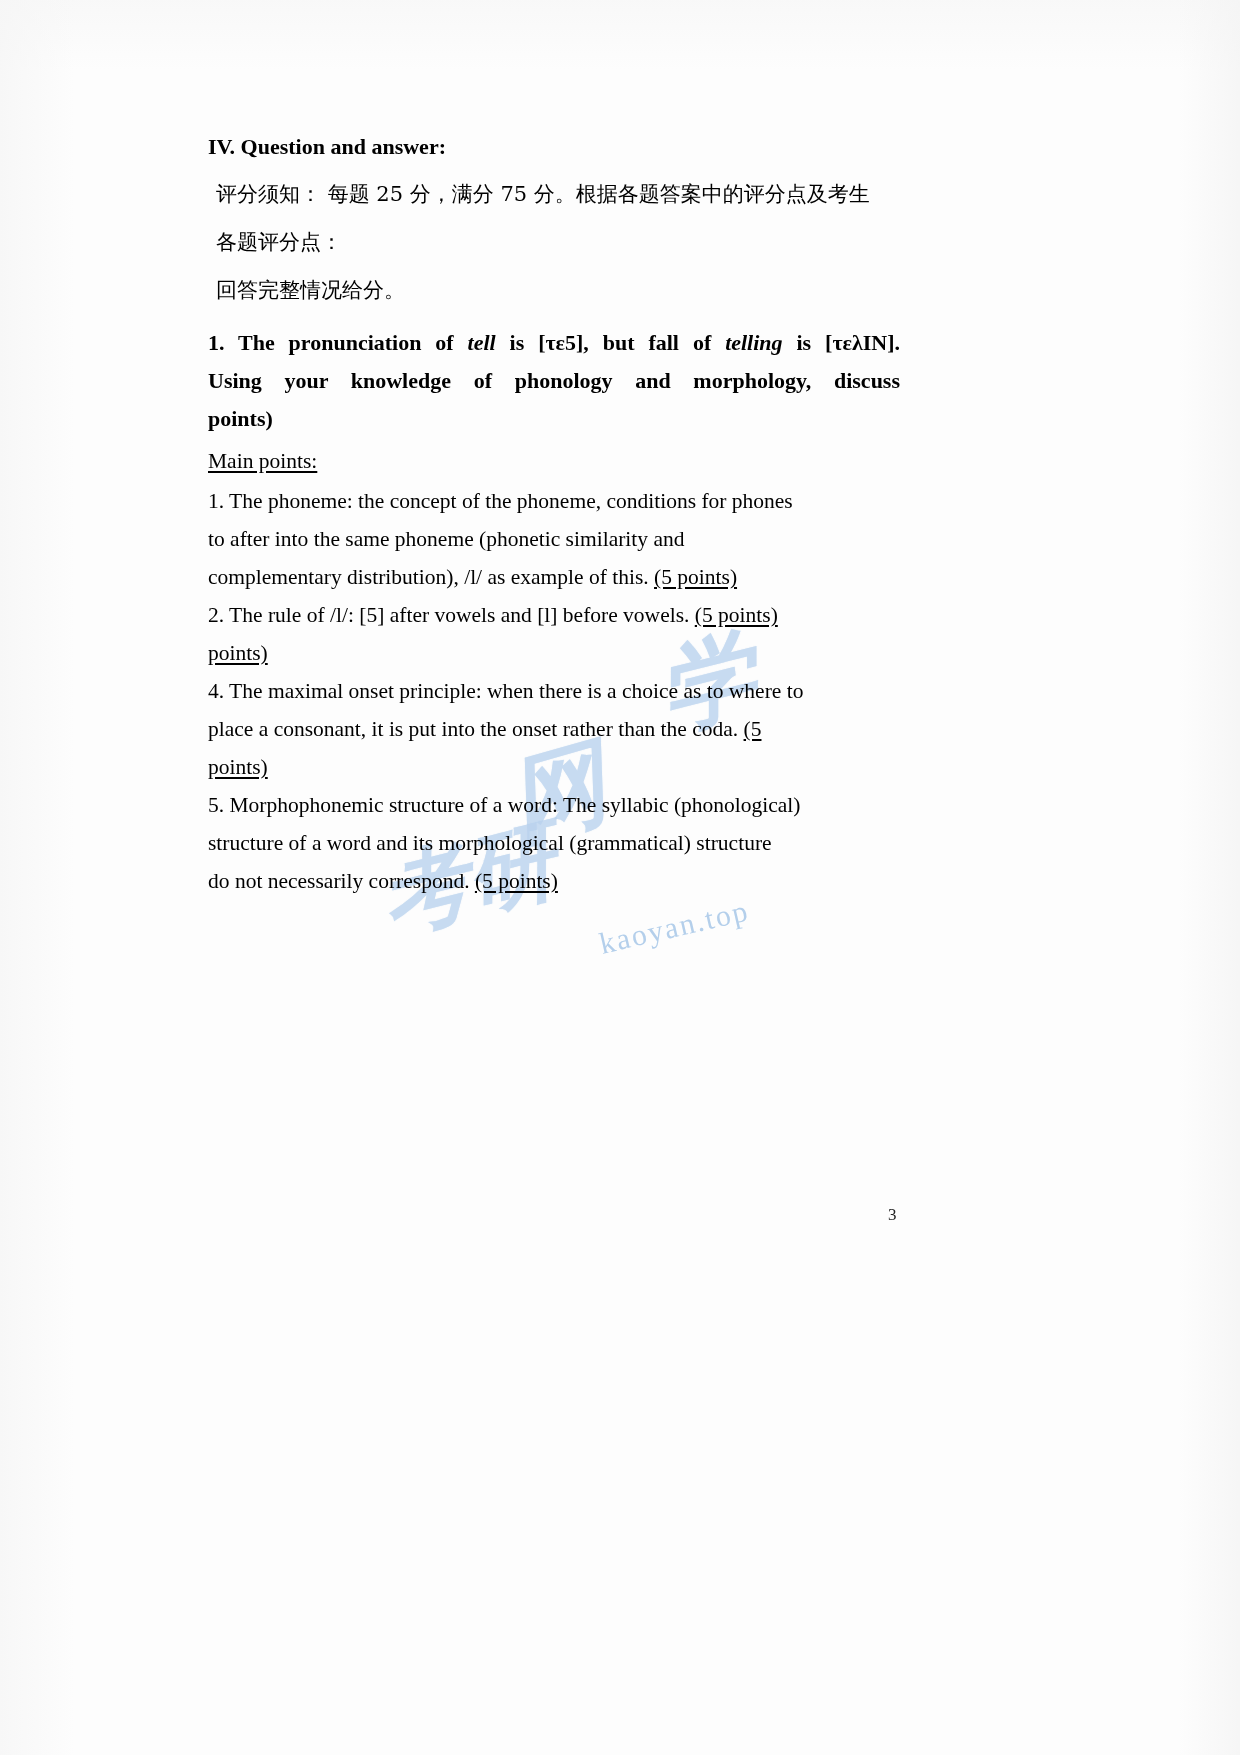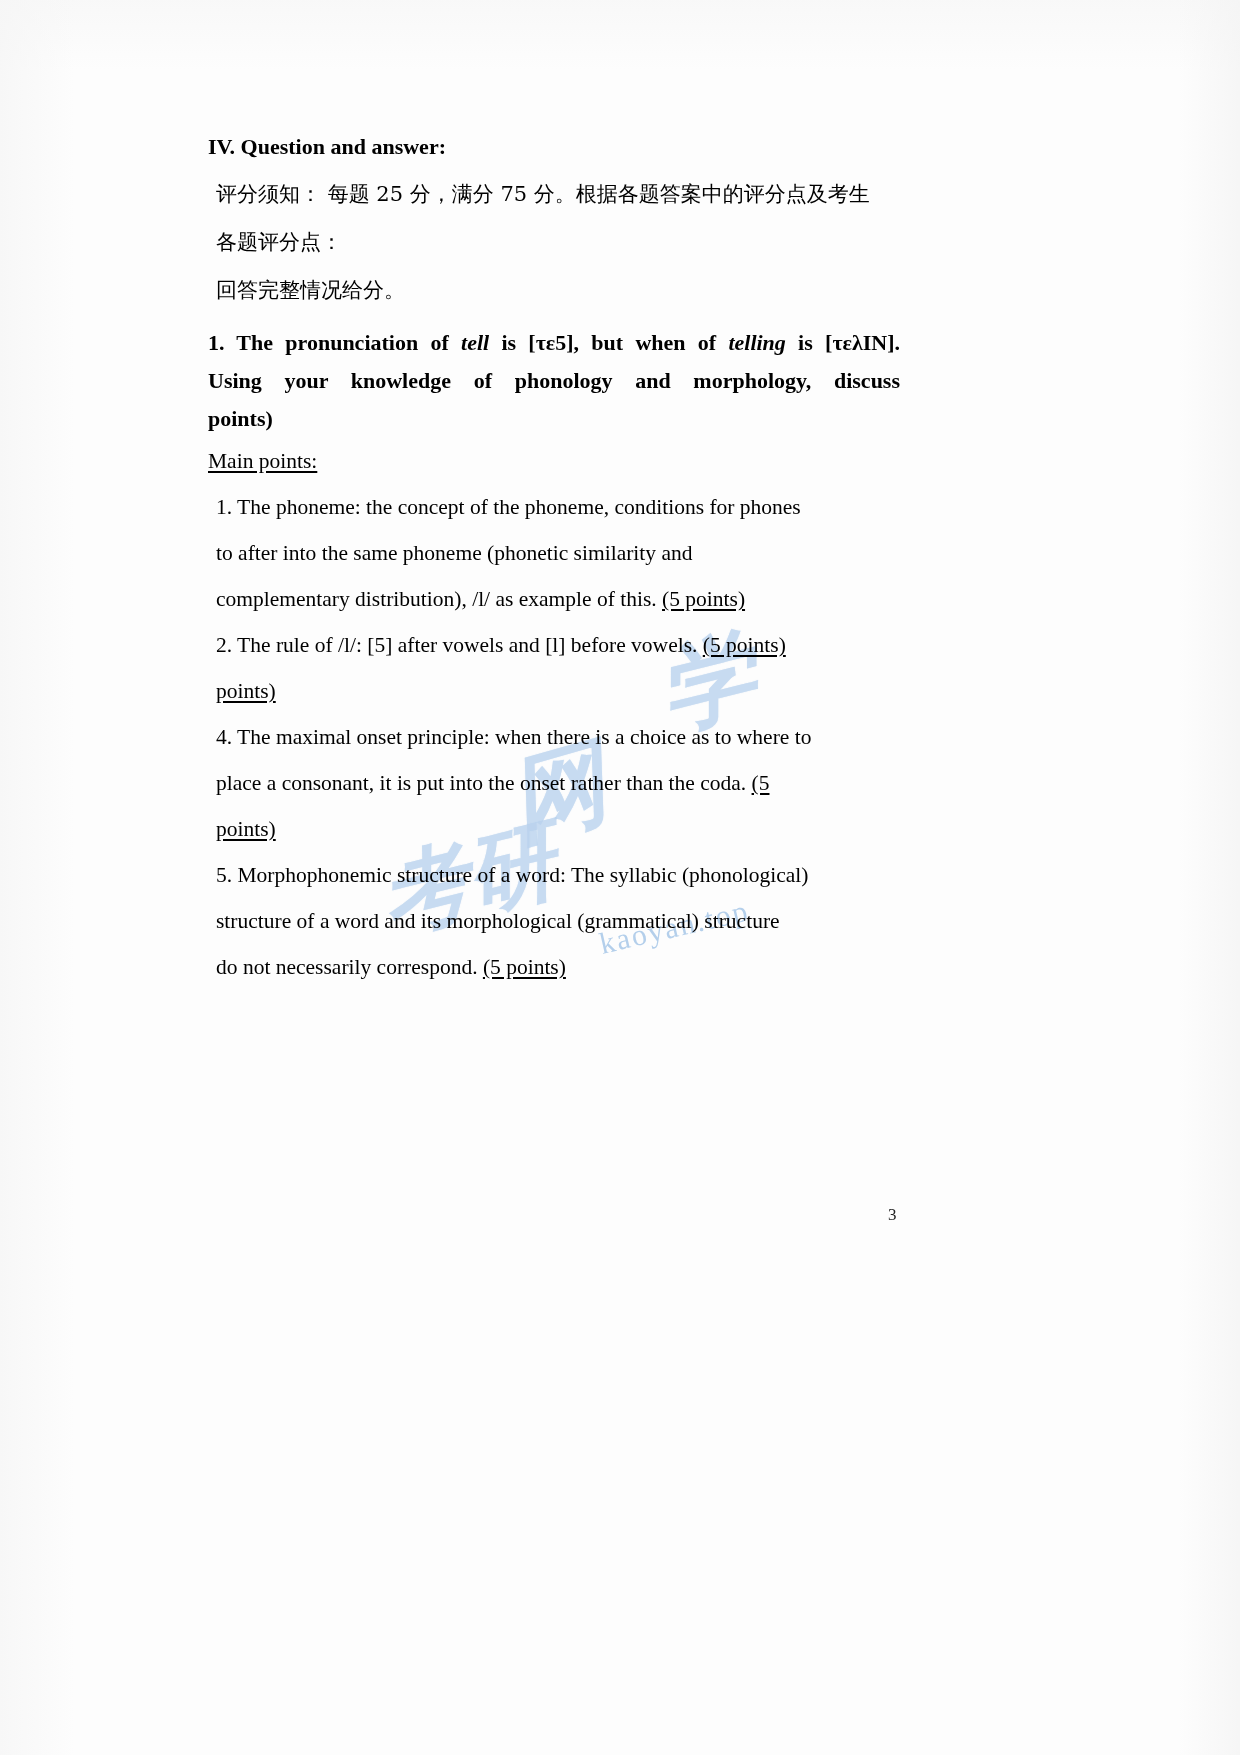--- a/index.html
+++ b/index.html
@@ -109,21 +109,21 @@
 
   .mp {
     font-size: 21.5px;
     line-height: 38px;
     margin: 4px 0 2px 0;
   }
 
   .point {
     font-size: 21.5px;
     line-height: 38px;
-    margin: 8px;
+    margin: 0;
   }
 
   .spacer-sm { height: 6px; }
 
   
   #page-number {
     position: absolute;
     left: 888px;
     top: 1205px;
     font-size: 17px;
@@ -147,21 +147,21 @@
 
     <p class="heading-bold">IV. Question and answer:</p>
 
     <p class="cjk">评分须知： 每题 25 分，满分 75 分。根据各题答案中的评分点及考生</p>
     <p class="cjk">各题评分点：</p>
     <p class="cjk">回答完整情况给分。</p>
 
     <div class="spacer-sm"></div>
 
     <p class="q-bold justify-stretch">
-      <span>1. The pronunciation of </span><span class="ital">tell</span><span> is [τε5], but when of </span><span class="ital">telling</span><span> is [τελIN].</span>
+      <span>1. The pronunciation of </span><span class="ital">tell</span><span> is [τε5], but fall of </span><span class="ital">telling</span><span> is [τελIN].</span>
     </p>
     <p class="q-bold justify-stretch">Using your knowledge of phonology and morphology, discuss</p>
     <p class="q-bold">points)</p>
 
     <p class="mp"><span class="underline">Main points:</span></p>
 
     <p class="point">1. The phoneme: the concept of the phoneme, conditions for phones</p>
     <p class="point">to after into the same phoneme (phonetic similarity and</p>
     <p class="point">
       <span>complementary distribution), /l/ as example of this. </span><span class="underline">(5 points)</span>

